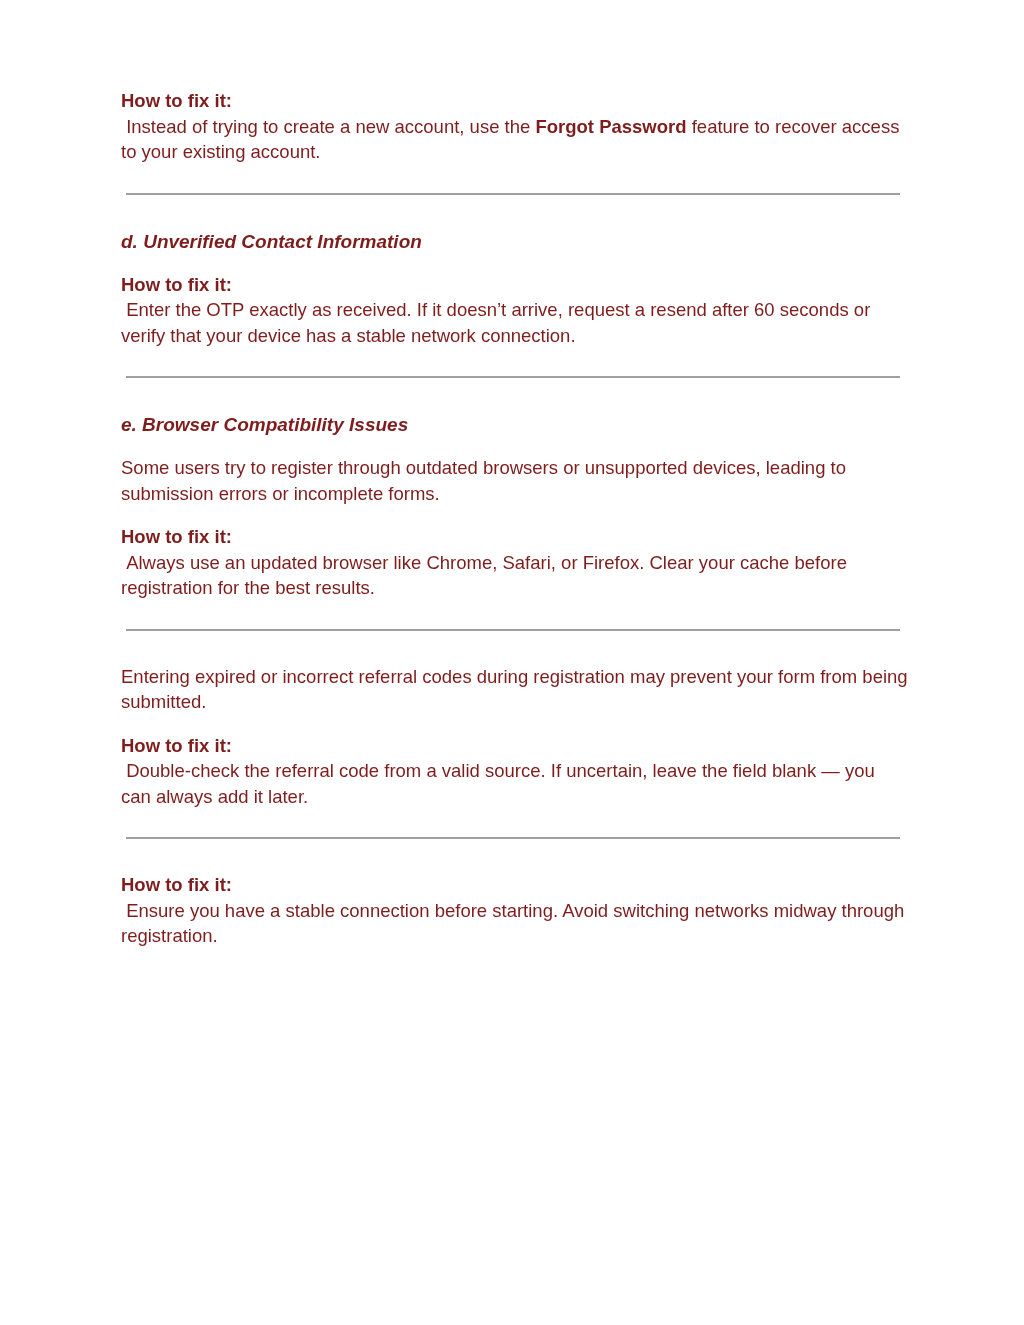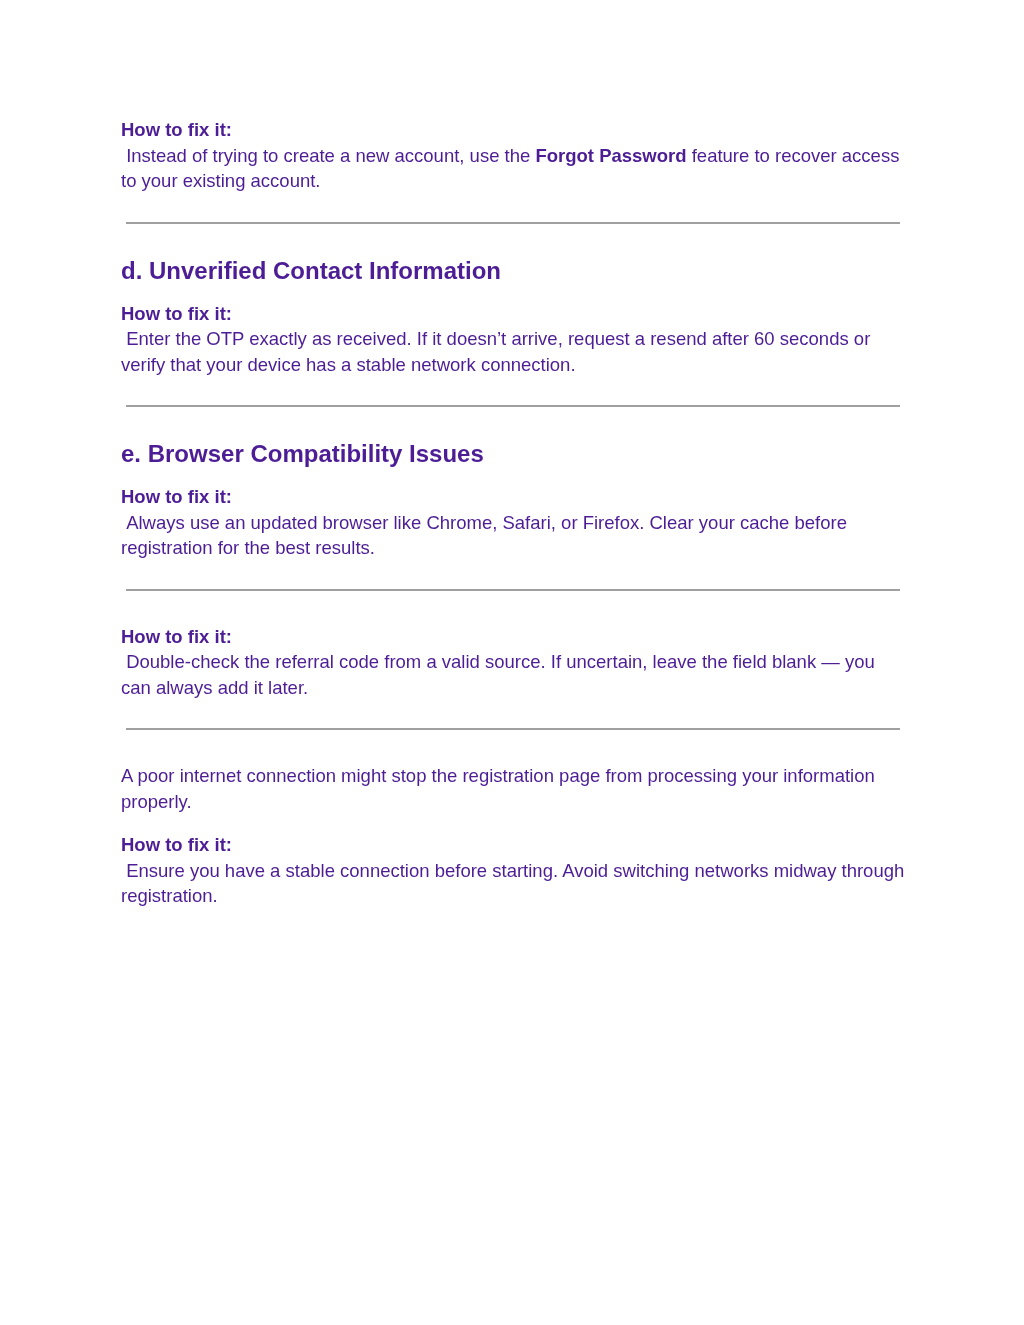--- a/index.html
+++ b/index.html
@@ -6,40 +6,41 @@
     margin: 0;
     padding: 0;
     background: #ffffff;
   }
   .page {
     position: relative;
     width: 916px;
     height: 1325px;
     box-sizing: border-box;
     background: #ffffff;
-    padding: 117px 0 0 121px;
+    padding: 88px 0 0 121px;
     font-family: "Liberation Sans", "DejaVu Sans", sans-serif;
-    color: #4c1d95;
+    color: #7f1d1d;
     overflow: hidden;
   }
   .content {
     width: 796px;
   }
   .para {
     margin: 0 0 18px 0;
     font-size: 18.5px;
     line-height: 25.5px;
     white-space: pre-wrap;
   }
   .heading {
     margin: 0 0 17px 0;
-    font-size: 24px;
+    font-size: 19px;
     line-height: 27px;
     font-weight: bold;
     white-space: pre-wrap;
+    font-style: italic;
   }
   .para strong {
     font-weight: bold;
   }
   .divider {
     border: none;
     height: 2px;
     width: 774px;
     background: #a0a0a0;
     margin: 28px 0 33px 5px;
@@ -64,37 +65,39 @@
       <h4 class="heading">d. Unverified Contact Information</h4>
       <p class="para"><strong>How to fix it:</strong><span>
  Enter the OTP exactly as received. If it doesn’t arrive, request a resend after 60 seconds or
 verify that your device has a stable network connection.</span></p>
     </section>
 
     <hr class="divider">
 
     <section>
       <h4 class="heading">e. Browser Compatibility Issues</h4>
+      <p class="para">Some users try to register through outdated browsers or unsupported devices, leading to
+submission errors or incomplete forms.</p>
       <p class="para"><strong>How to fix it:</strong><span>
  Always use an updated browser like Chrome, Safari, or Firefox. Clear your cache before
 registration for the best results.</span></p>
     </section>
 
     <hr class="divider">
 
     <section>
+      <p class="para">Entering expired or incorrect referral codes during registration may prevent your form from being
+submitted.</p>
       <p class="para"><strong>How to fix it:</strong><span>
  Double-check the referral code from a valid source. If uncertain, leave the field blank — you
 can always add it later.</span></p>
     </section>
 
     <hr class="divider">
 
     <section>
-      <p class="para">A poor internet connection might stop the registration page from processing your information
-properly.</p>
       <p class="para"><strong>How to fix it:</strong><span>
  Ensure you have a stable connection before starting. Avoid switching networks midway through
 registration.</span></p>
     </section>
 
   </div>
 </div>
 
 </body></html>

